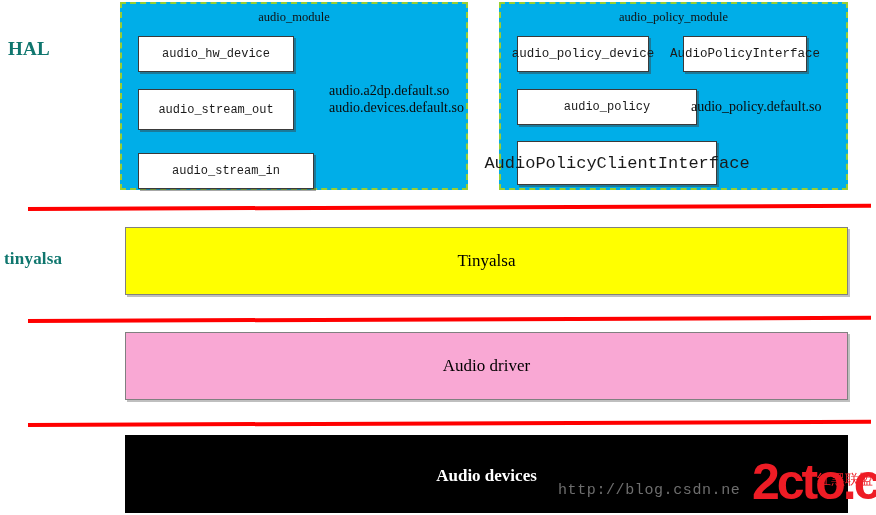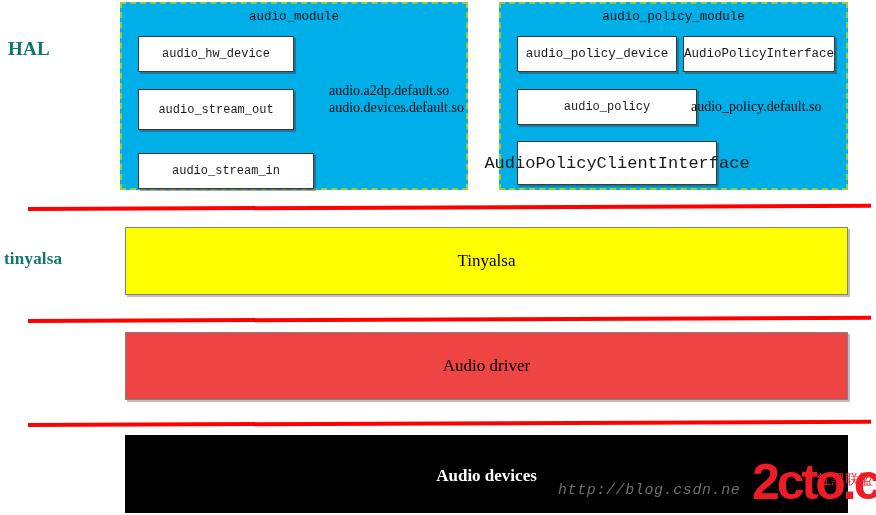--- a/index.html
+++ b/index.html
@@ -39,21 +39,21 @@
   }
   #block-audio-module        { left: 120px; top: 2px; width: 348px; height: 188px; }
   #block-audio-policy-module { left: 499px; top: 2px; width: 349px; height: 188px; }
 
   .module-title {
     position: absolute;
     left: 0;
     right: 0;
     top: 6px;
     text-align: center;
-    font-family: Liberation Mono, monospace;
+    font-family: Liberation Serif, serif;
     font-size: 12.5px;
     color: #111111;
     white-space: nowrap;
   }
 
   
   .iface-box {
     position: absolute;
     background: #ffffff;
     border: 1.5px solid #3a3a3a;
@@ -67,22 +67,22 @@
     color: #1a1a1a;
     white-space: nowrap;
   }
 
   
   #box-audio-hw-device  { left: 16px; top: 32px;  width: 156px; height: 36px; }
   #box-audio-stream-out { left: 16px; top: 85px;  width: 156px; height: 41px; }
   #box-audio-stream-in  { left: 16px; top: 149px; width: 176px; height: 36px; }
 
   
-  #box-audio-policy-device          { left: 16px;  top: 32px;  width: 160px; height: 36px; font-size: 12.5px; }
-  #box-audio-policy-interface       { left: 182px; top: 32px;  width: 152px; height: 36px; font-size: 12.5px; }
+  #box-audio-policy-device          { left: 16px;  top: 32px;  width: 132px; height: 36px; font-size: 12.5px; }
+  #box-audio-policy-interface       { left: 182px; top: 32px;  width: 124px; height: 36px; font-size: 12.5px; }
   #box-audio-policy                 { left: 16px;  top: 85px;  width: 180px; height: 36px; }
   #box-audio-policy-client-iface    { left: 16px;  top: 137px; width: 200px; height: 44px; font-size: 17px; }
 
   
   .so-caption {
     position: absolute;
     font-family: "Liberation Serif", serif;
     font-size: 14px;
     color: #0a0a0a;
     line-height: 17px;
@@ -115,21 +115,21 @@
   #bar-tinyalsa {
     left: 125px; top: 227px; width: 723px; height: 68px;
     background: #FFFF00;
     border: 1.5px solid #808080;
     box-shadow: 2px 2px 0 rgba(128,128,128,.5);
     font-size: 17px;
     color: #000000;
   }
   #bar-audio-driver {
     left: 125px; top: 332px; width: 723px; height: 68px;
-    background: #ef4444;
+    background: #f9a8d4;
     border: 1.5px solid #808080;
     box-shadow: 2px 2px 0 rgba(128,128,128,.5);
     font-size: 17px;
     color: #000000;
   }
   #bar-audio-devices {
     left: 125px; top: 435px; width: 723px; height: 78px;
     background: #000000;
     border: none;
     font-size: 17px;
@@ -141,21 +141,20 @@
 
   
   #watermark-url {
     position: absolute;
     left: 558px; top: 482px;
     font-family: "Liberation Mono", monospace;
     font-size: 15px;
     color: #6e6e6e;
     letter-spacing: .6px;
     white-space: nowrap;
-    font-style: italic;
   }
   #watermark-logo {
     position: absolute;
     left: 752px; top: 455px;
     width: 122px; height: 56px;
   }
   #watermark-logo .logo-mark {
     position: absolute;
     left: 0; top: 2px;
     font-family: "Liberation Sans", sans-serif;

